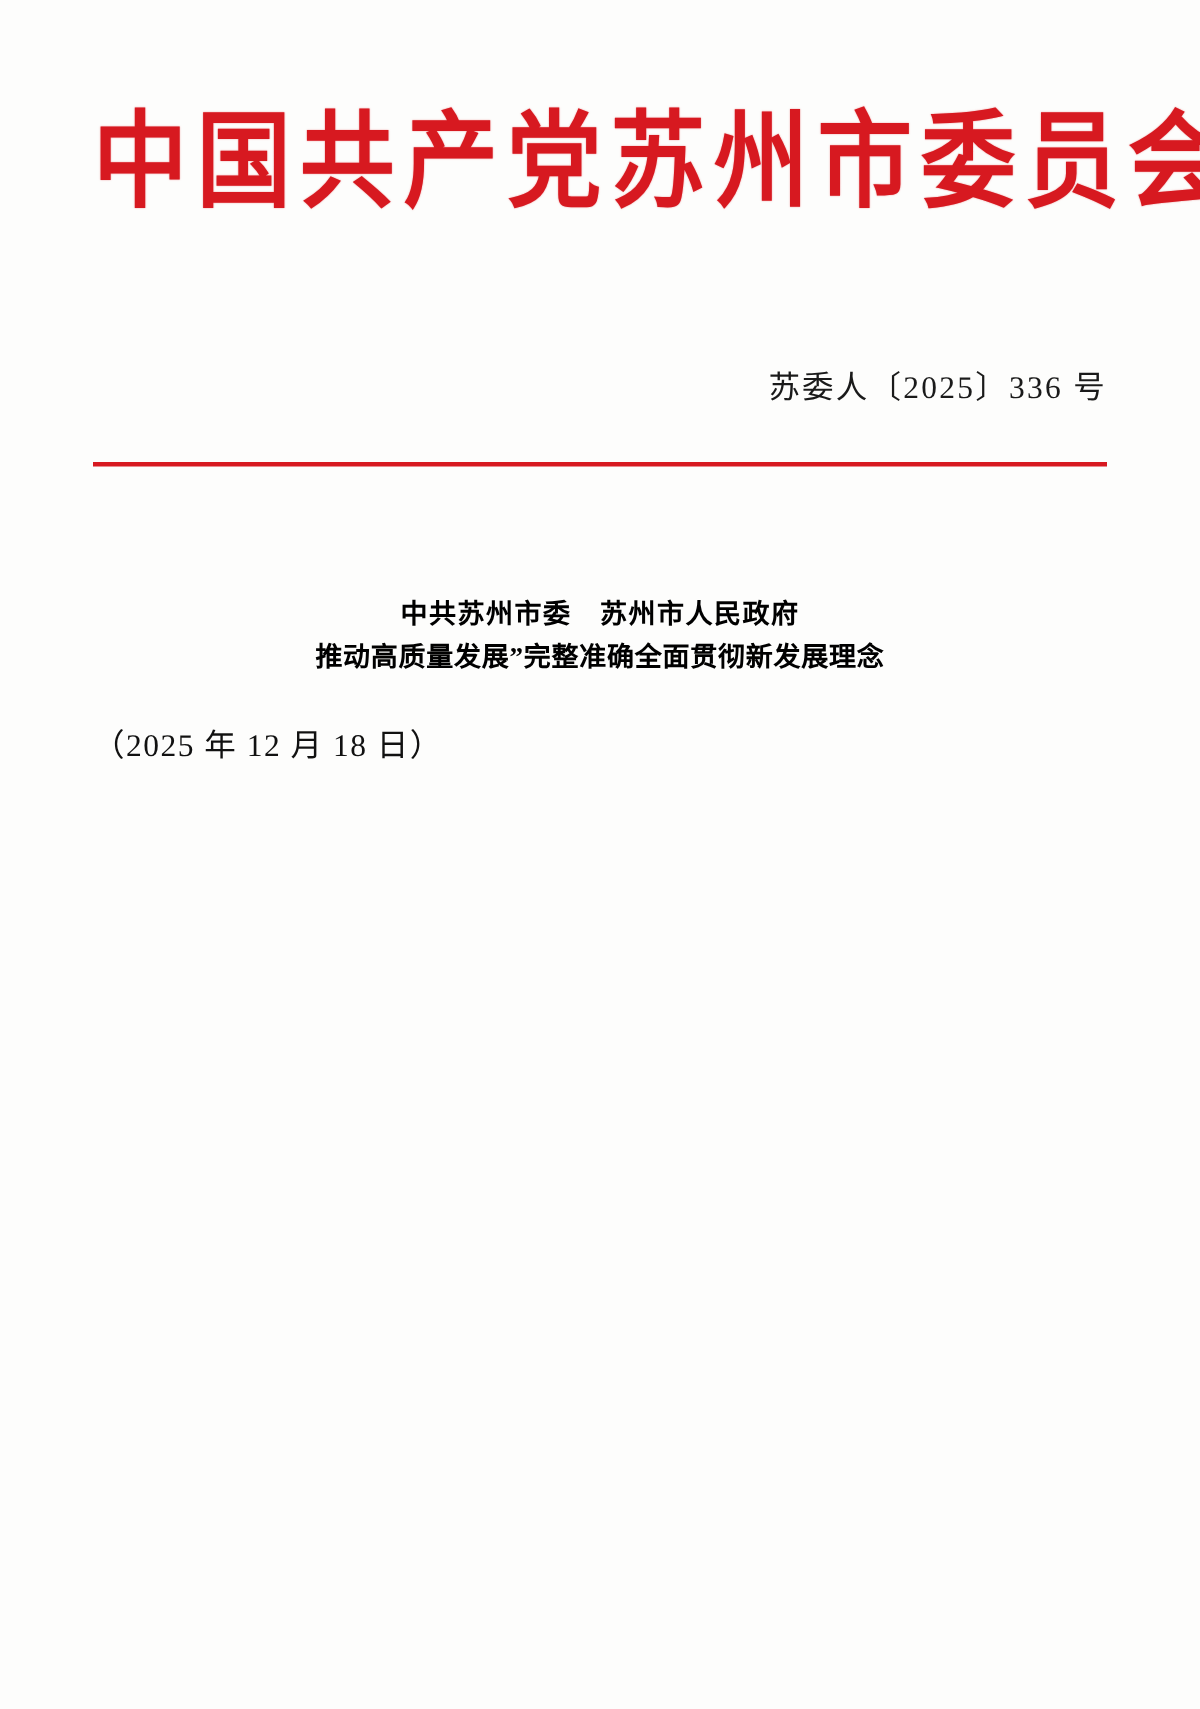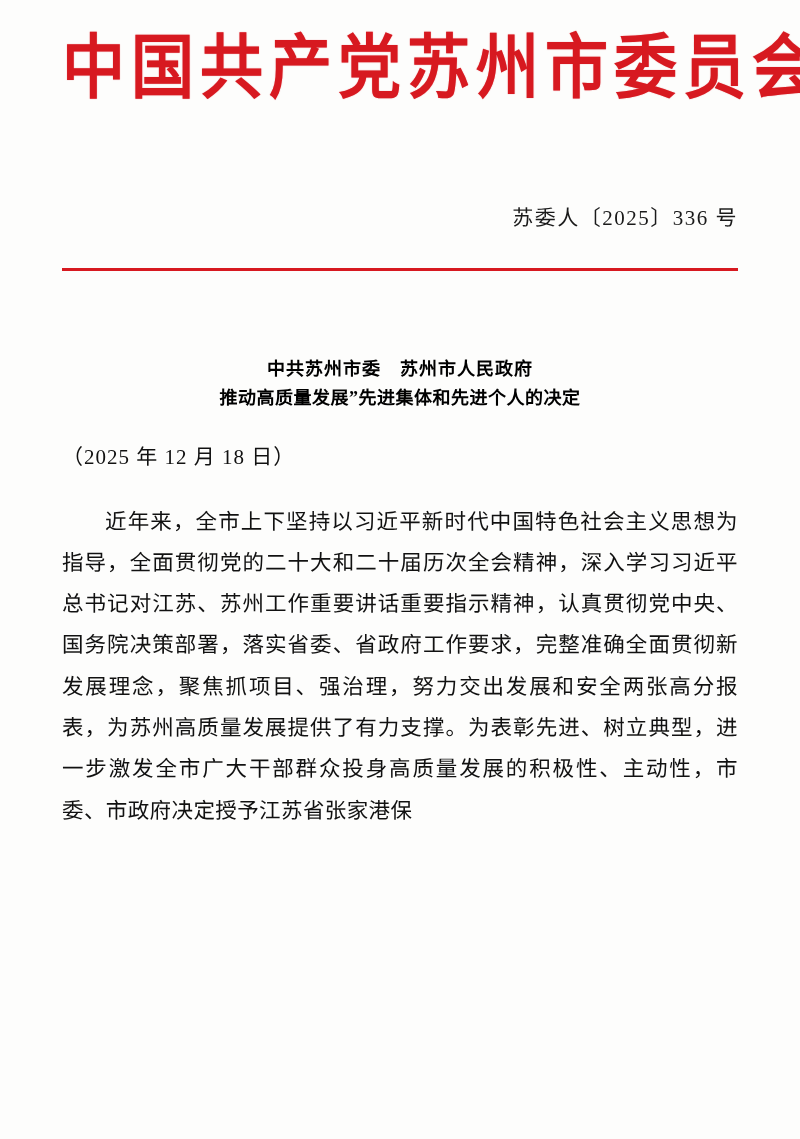--- a/index.html
+++ b/index.html
@@ -21,21 +21,21 @@
     width: 800px;
     height: 1139px;
     box-sizing: border-box;
     padding: 0 62px;
     background: #fdfdfc;
   }
 
   
   .letterhead {
     text-align: center;
-    padding-top: 34px;
+    padding-top: 74px;
   }
   .letterhead-title {
     font-family: "Liberation Serif", "DejaVu Serif", serif;
     font-weight: bold;
     font-size: 63px;
     line-height: 1.0;
     letter-spacing: 6px;
     color: #d71920;
     white-space: nowrap;
     transform: scaleY(1.12);
@@ -109,22 +109,19 @@
   <div class="letterhead">
     <div class="letterhead-title">中国共产党苏州市委员会</div>
   </div>
 
   <div class="doc-number">苏委人〔2025〕336 号</div>
 
   <div class="red-rule"></div>
 
   <div class="title-block">
     <div class="title-line line1">中共苏州市委　苏州市人民政府</div>
-    <div class="title-line line3">推动高质量发展”先进集体和先进个人的决定</div>
+    <div class="title-line line3">推动高质量发展”完整准确全面贯彻新发展理念</div>
   </div>
 
   <div class="doc-date">（2025 年 12 月 18 日）</div>
 
-  <div class="body-text">
-    <p>近年来，全市上下坚持以习近平新时代中国特色社会主义思想为指导，全面贯彻党的二十大和二十届历次全会精神，深入学习习近平总书记对江苏、苏州工作重要讲话重要指示精神，认真贯彻党中央、国务院决策部署，落实省委、省政府工作要求，完整准确全面贯彻新发展理念，聚焦抓项目、强治理，努力交出发展和安全两张高分报表，为苏州高质量发展提供了有力支撑。为表彰先进、树立典型，进一步激发全市广大干部群众投身高质量发展的积极性、主动性，市委、市政府决定授予江苏省张家港保</p>
-  </div>
 
 </div>
 
 </body></html>

